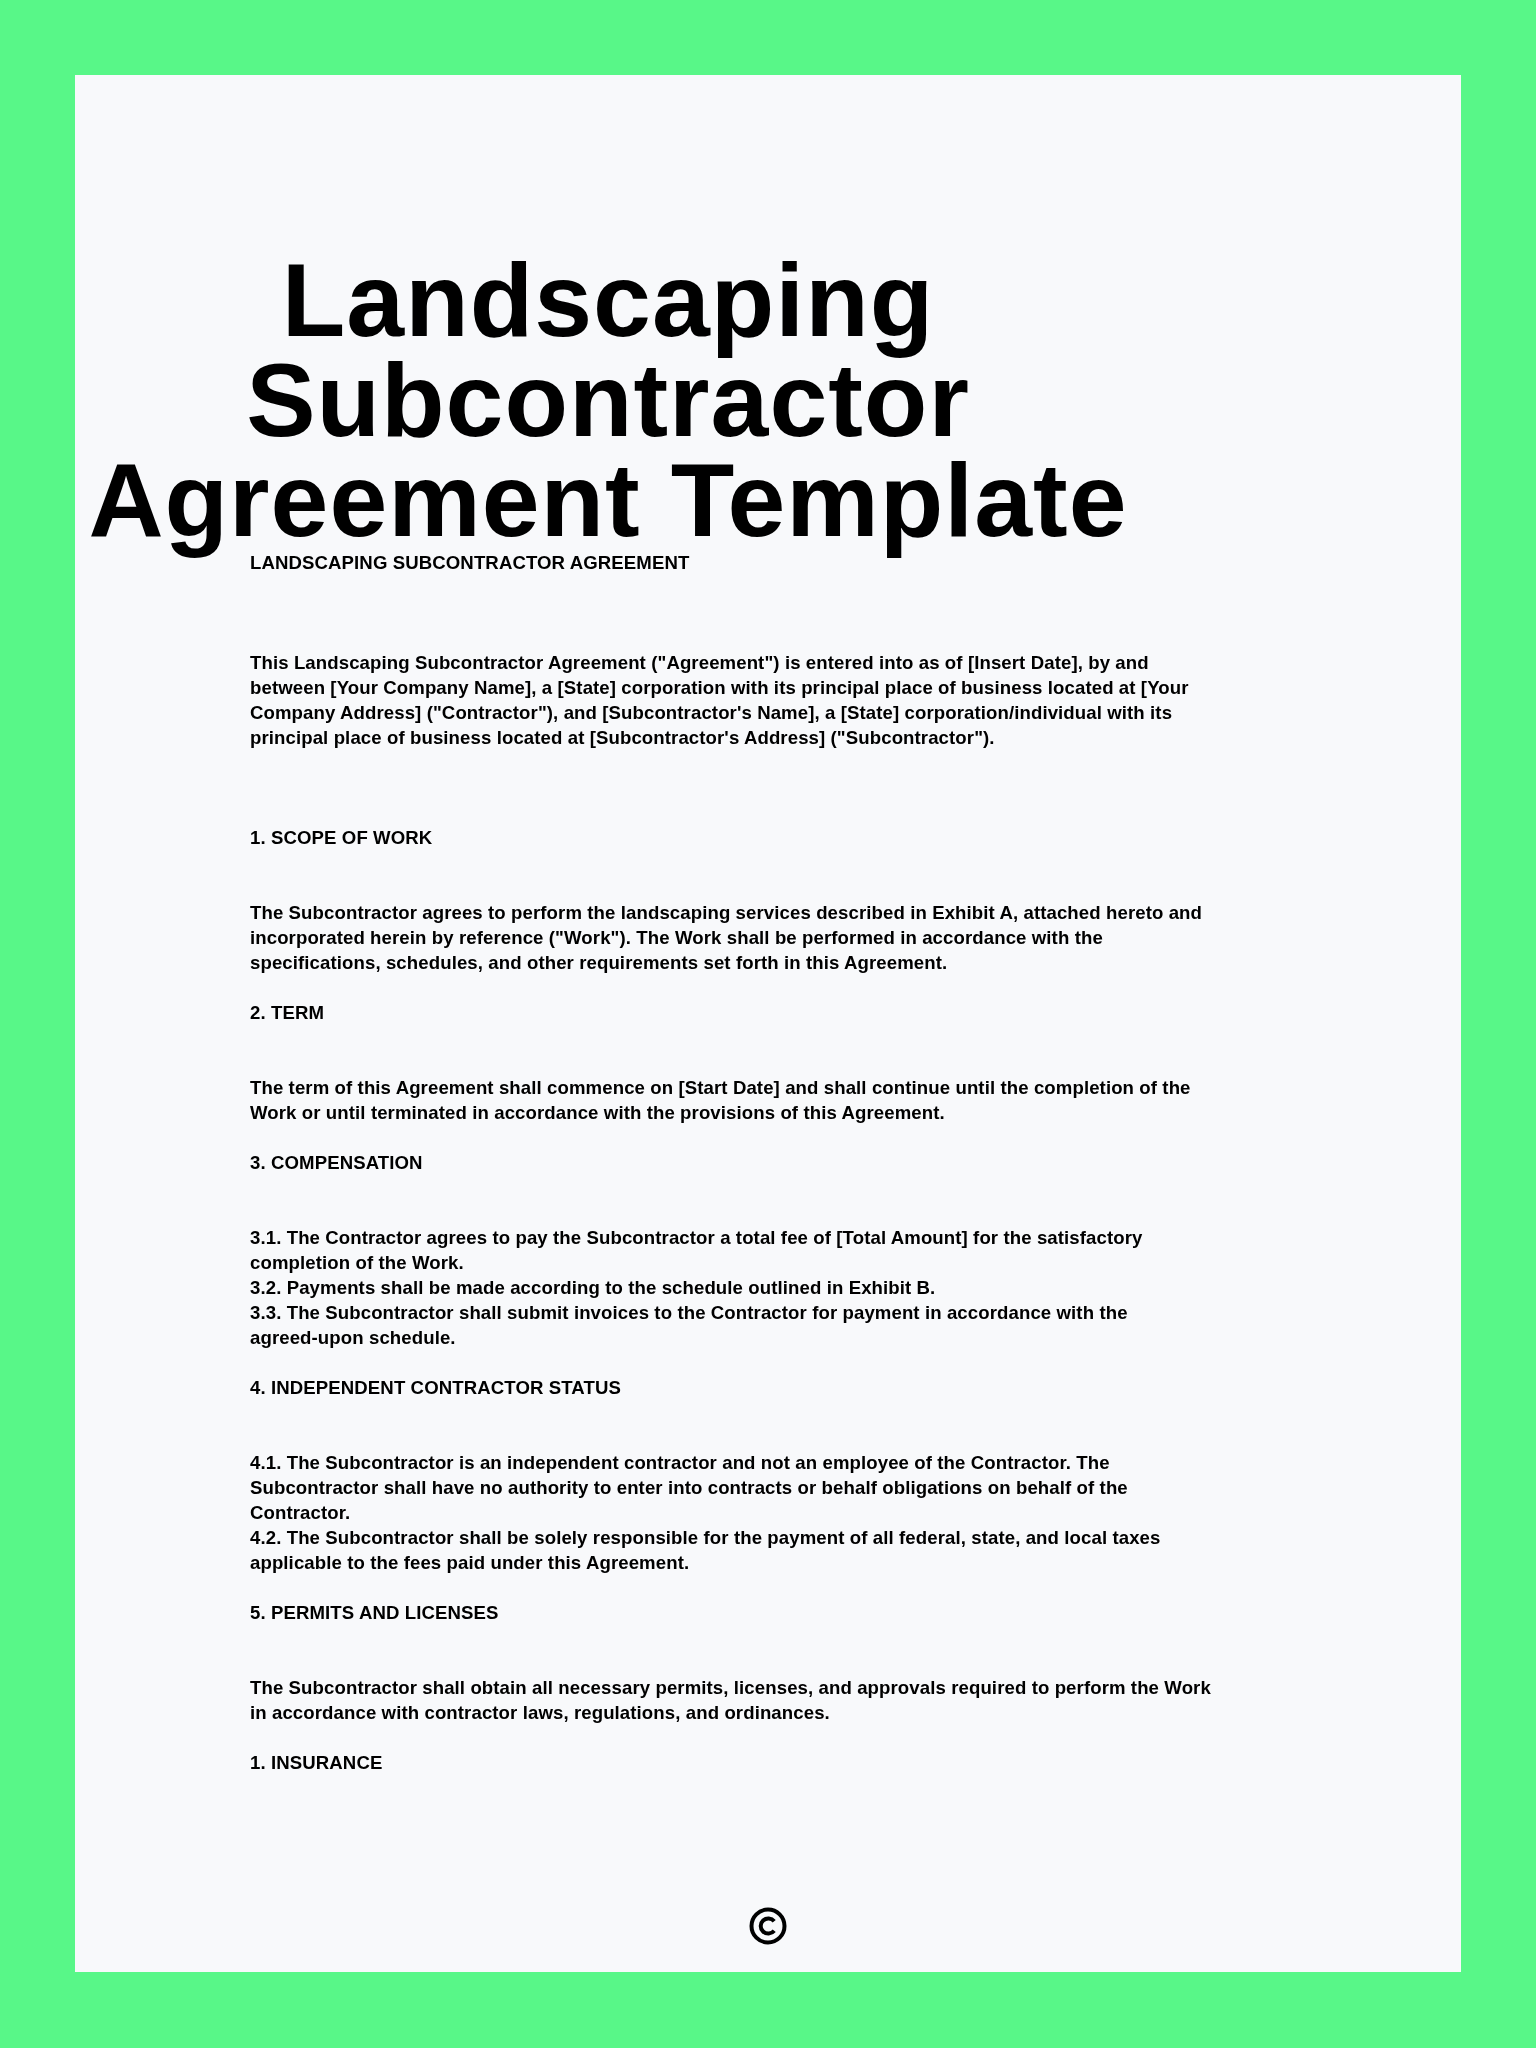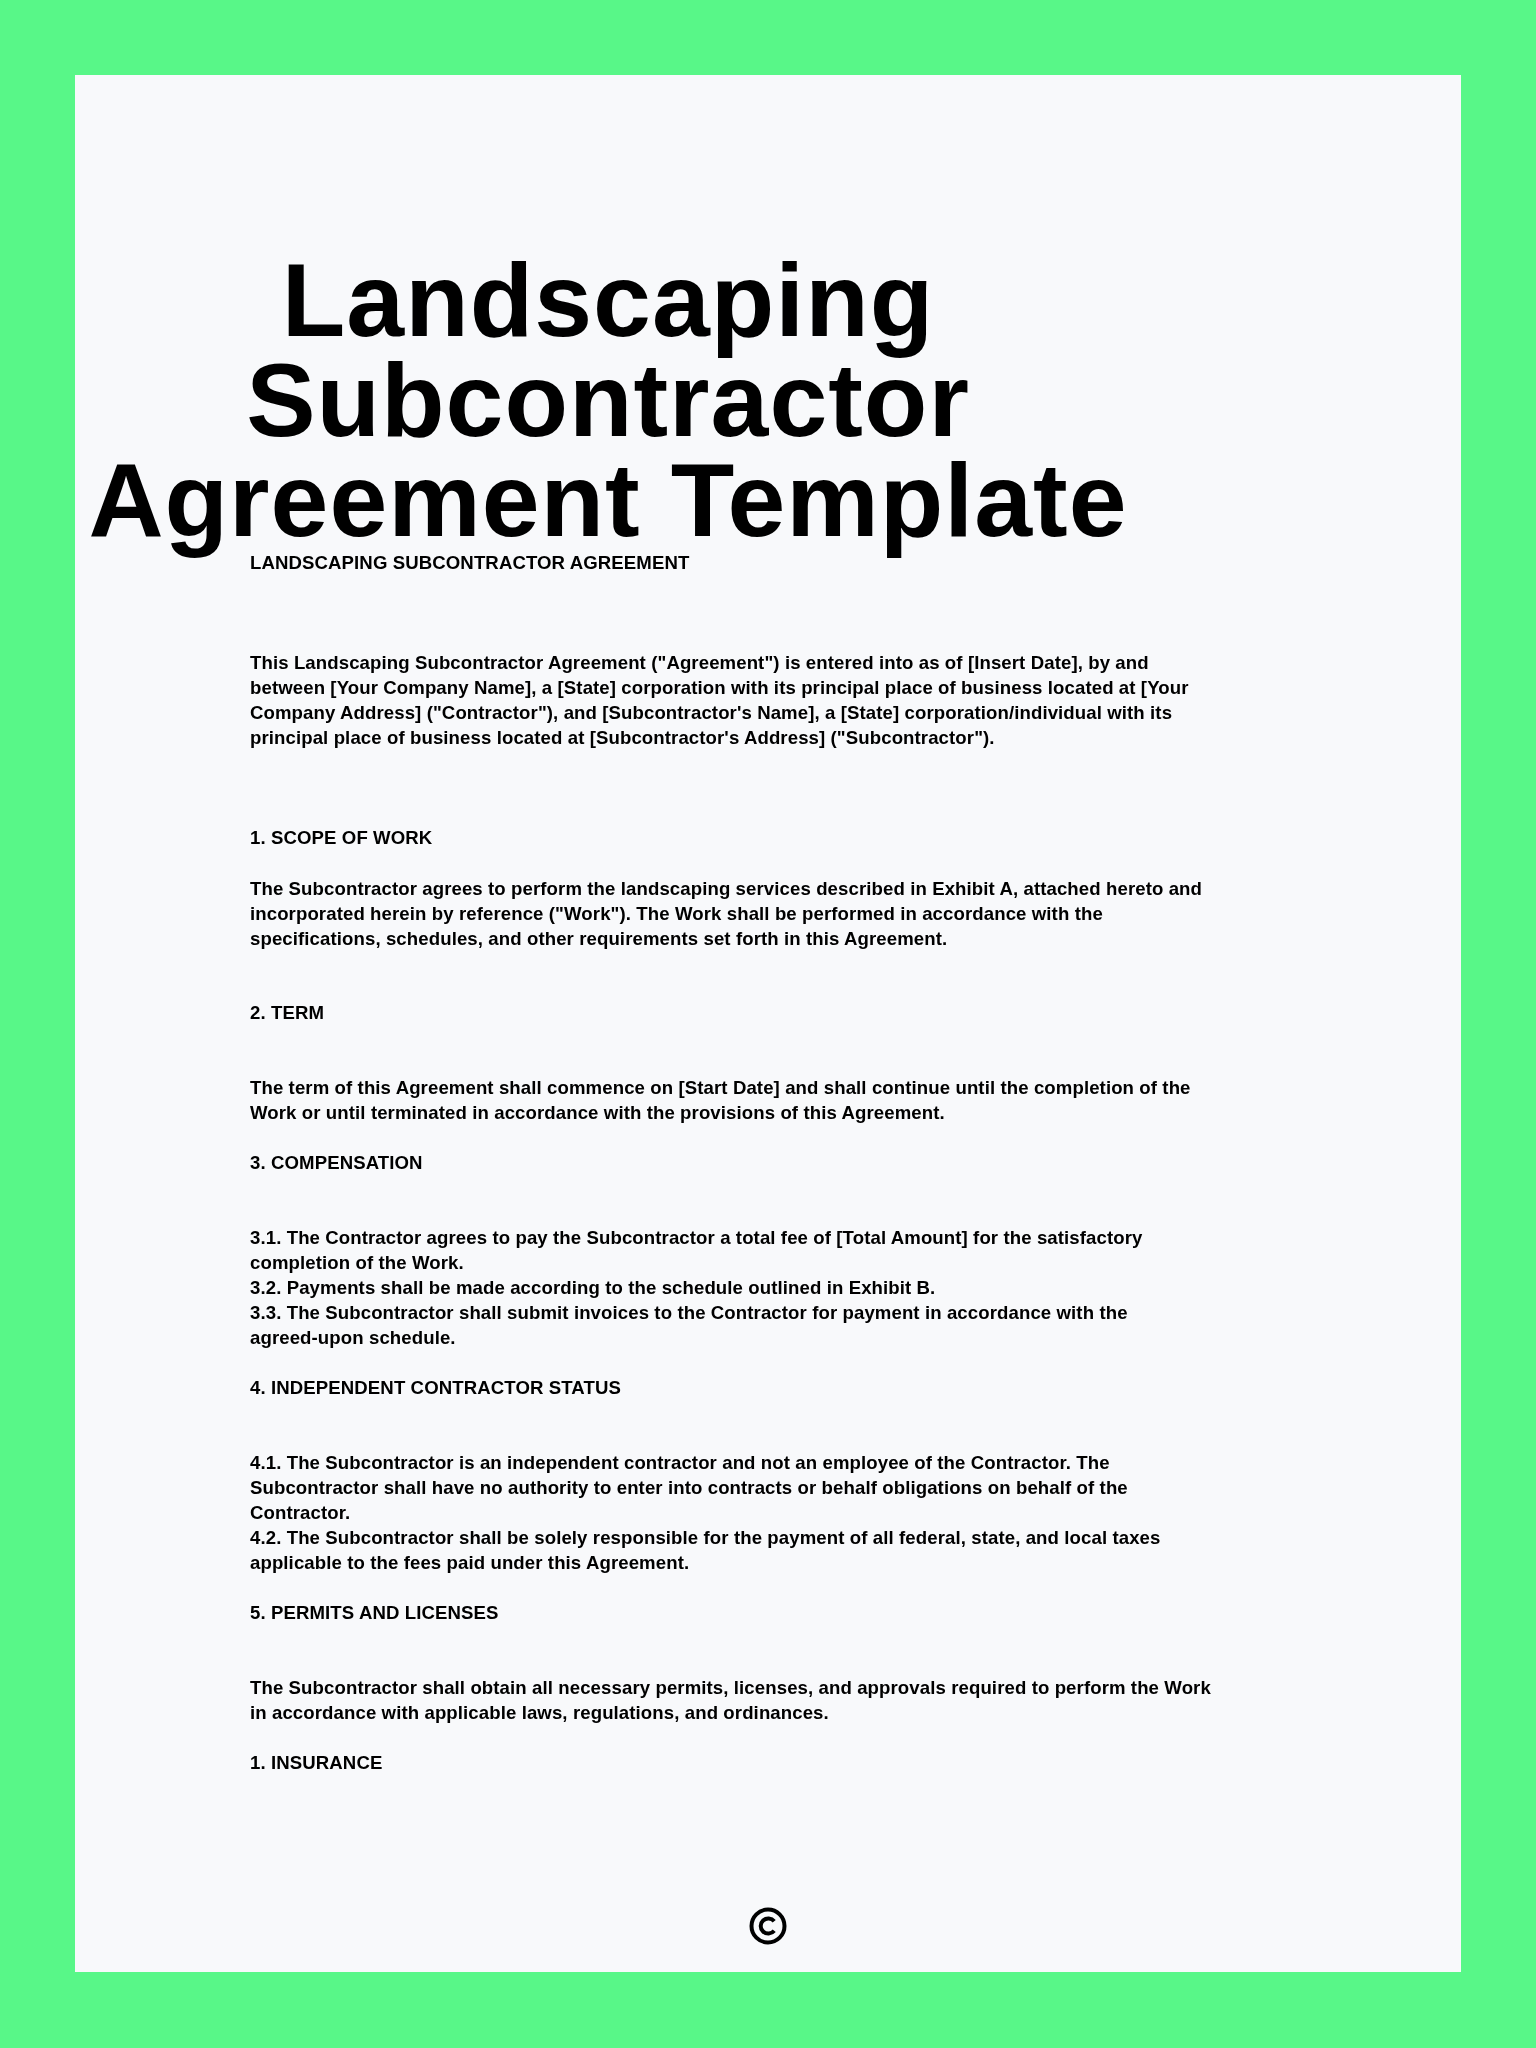--- a/index.html
+++ b/index.html
@@ -78,21 +78,21 @@
   <div class="block" style="top:550px;">LANDSCAPING SUBCONTRACTOR AGREEMENT</div>
 
   <div class="block" style="top:650px;">
     <span class="line">This Landscaping Subcontractor Agreement ("Agreement") is entered into as of [Insert Date], by and</span>
     <span class="line">between [Your Company Name], a [State] corporation with its principal place of business located at [Your</span>
     <span class="line">Company Address] ("Contractor"), and [Subcontractor's Name], a [State] corporation/individual with its</span>
     <span class="line">principal place of business located at [Subcontractor's Address] ("Subcontractor").</span>
   </div>
 
   <div class="block" style="top:825px;">1. SCOPE OF WORK</div>
-  <div class="block" style="top:876px;">
+  <div class="block" style="top:900px;">
     <span class="line">The Subcontractor agrees to perform the landscaping services described in Exhibit A, attached hereto and</span>
     <span class="line">incorporated herein by reference ("Work"). The Work shall be performed in accordance with the</span>
     <span class="line">specifications, schedules, and other requirements set forth in this Agreement.</span>
   </div>
 
   <div class="block" style="top:1000px;">2. TERM</div>
   <div class="block" style="top:1075px;">
     <span class="line">The term of this Agreement shall commence on [Start Date] and shall continue until the completion of the</span>
     <span class="line">Work or until terminated in accordance with the provisions of this Agreement.</span>
   </div>
@@ -111,21 +111,21 @@
     <span class="line">4.1. The Subcontractor is an independent contractor and not an employee of the Contractor. The</span>
     <span class="line">Subcontractor shall have no authority to enter into contracts or behalf obligations on behalf of the</span>
     <span class="line">Contractor.</span>
     <span class="line">4.2. The Subcontractor shall be solely responsible for the payment of all federal, state, and local taxes</span>
     <span class="line">applicable to the fees paid under this Agreement.</span>
   </div>
 
   <div class="block" style="top:1600px;">5. PERMITS AND LICENSES</div>
   <div class="block" style="top:1675px;">
     <span class="line">The Subcontractor shall obtain all necessary permits, licenses, and approvals required to perform the Work</span>
-    <span class="line">in accordance with applicable laws, regulations, and ordinances.</span>
+    <span class="line">in accordance with contractor laws, regulations, and ordinances.</span>
   </div>
 
   <div class="block" style="top:1750px;">1. INSURANCE</div>
 </div>
 
 <div class="copyright">
   <svg width="38" height="38" viewBox="0 0 38 38">
     <circle cx="19" cy="19" r="16.5" fill="none" stroke="#000" stroke-width="4"></circle>
     <path d="M25.2 14.2 A7.6 7.6 0 1 0 25.2 23.8" fill="none" stroke="#000" stroke-width="4" stroke-linecap="butt"></path>
   </svg>

